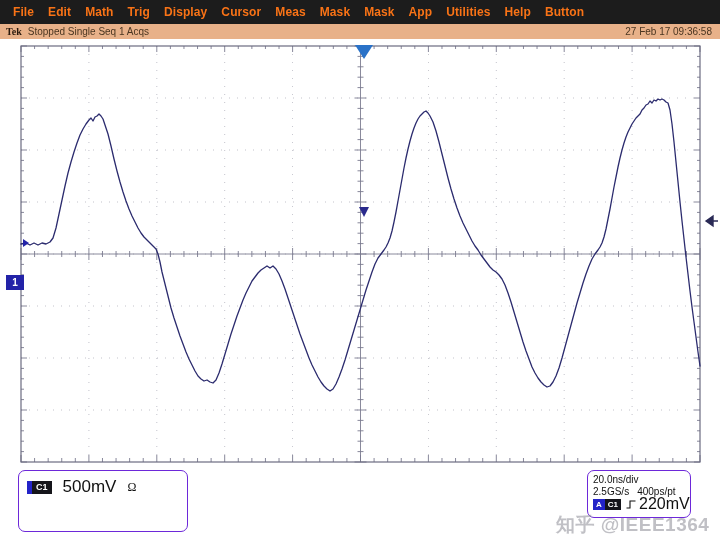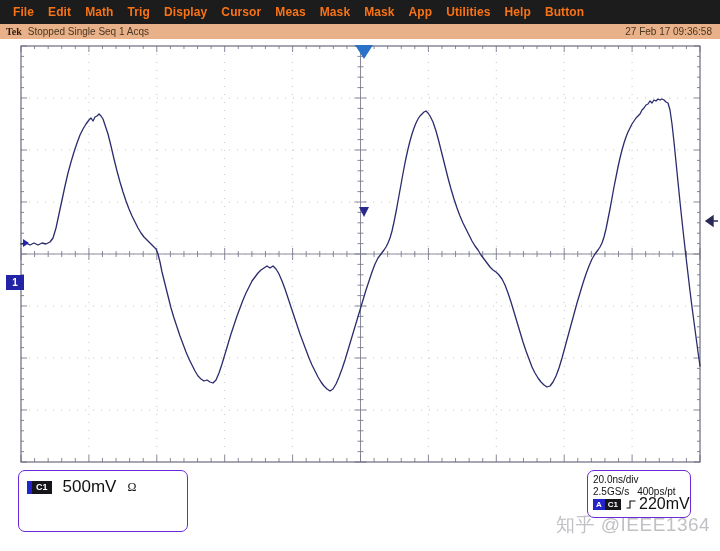--- a/index.html
+++ b/index.html
@@ -202,21 +202,21 @@
   
   #watermark {
     position: absolute;
     left: 556px; top: 512px;
     font-size: 19px;
     font-family: "Liberation Sans", sans-serif;
     color: rgba(130,130,140,0.50);
     white-space: nowrap;
     letter-spacing: 0.5px;
     pointer-events: none;
-    font-weight: normal;
+    font-weight: bold;
   }
 </style>
 </head>
 <body>
 
 <div id="screen">
 
   <div id="menubar">
       <div class="menu-item">File</div>
       <div class="menu-item">Edit</div>

